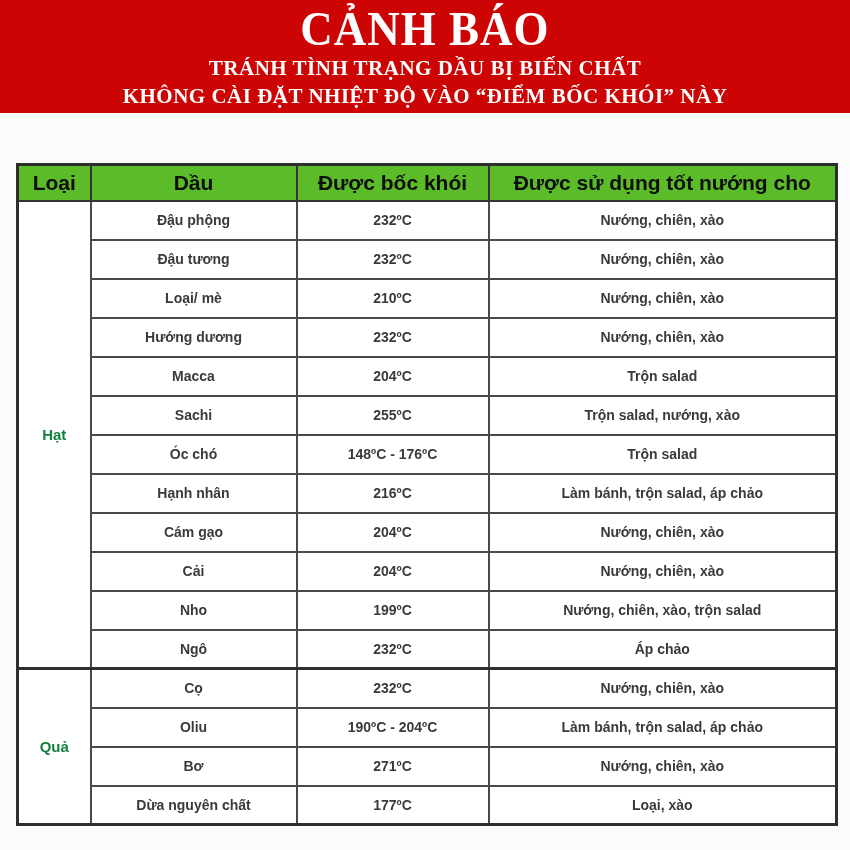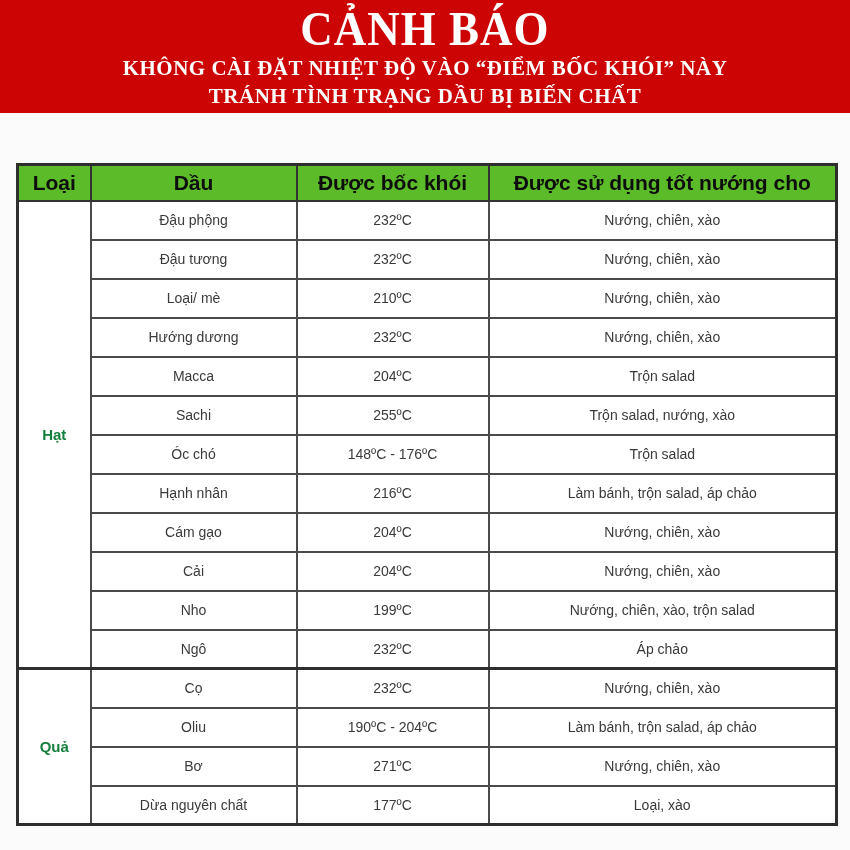--- a/index.html
+++ b/index.html
@@ -53,20 +53,21 @@
     width:819px;
     background:#ffffff;
     border:3px solid var(--border-dark);
   }
   th,td{
     border:2px solid var(--border-inner);
     text-align:center;
     vertical-align:middle;
     overflow:hidden;
     white-space:nowrap;
+    font-weight:bold;
   }
   thead th{
     background:var(--header-bg);
     color:#0d0d0d;
     font-size:21px;
     font-weight:700;
     height:36px;
     border-color:#333333;
   }
   tbody td{
@@ -82,22 +83,22 @@
   }
   tbody.group-sep tr:first-child td{
     border-top:3px solid var(--border-dark);
   }
 </style>
 </head>
 <body>
 
 <div class="banner">
   <div class="banner-title">CẢNH BÁO</div>
+  <div class="banner-sub">TRÁNH TÌNH TRẠNG DẦU BỊ BIẾN CHẤT</div>
   <div class="banner-sub">KHÔNG CÀI ĐẶT NHIỆT ĐỘ VÀO “ĐIỂM BỐC KHÓI” NÀY</div>
-  <div class="banner-sub">TRÁNH TÌNH TRẠNG DẦU BỊ BIẾN CHẤT</div>
 </div>
 
 <div class="table-wrap">
   <table>
     <colgroup>
       <col style="width:73px">
       <col style="width:206px">
       <col style="width:192px">
       <col style="width:348px">
     </colgroup>

